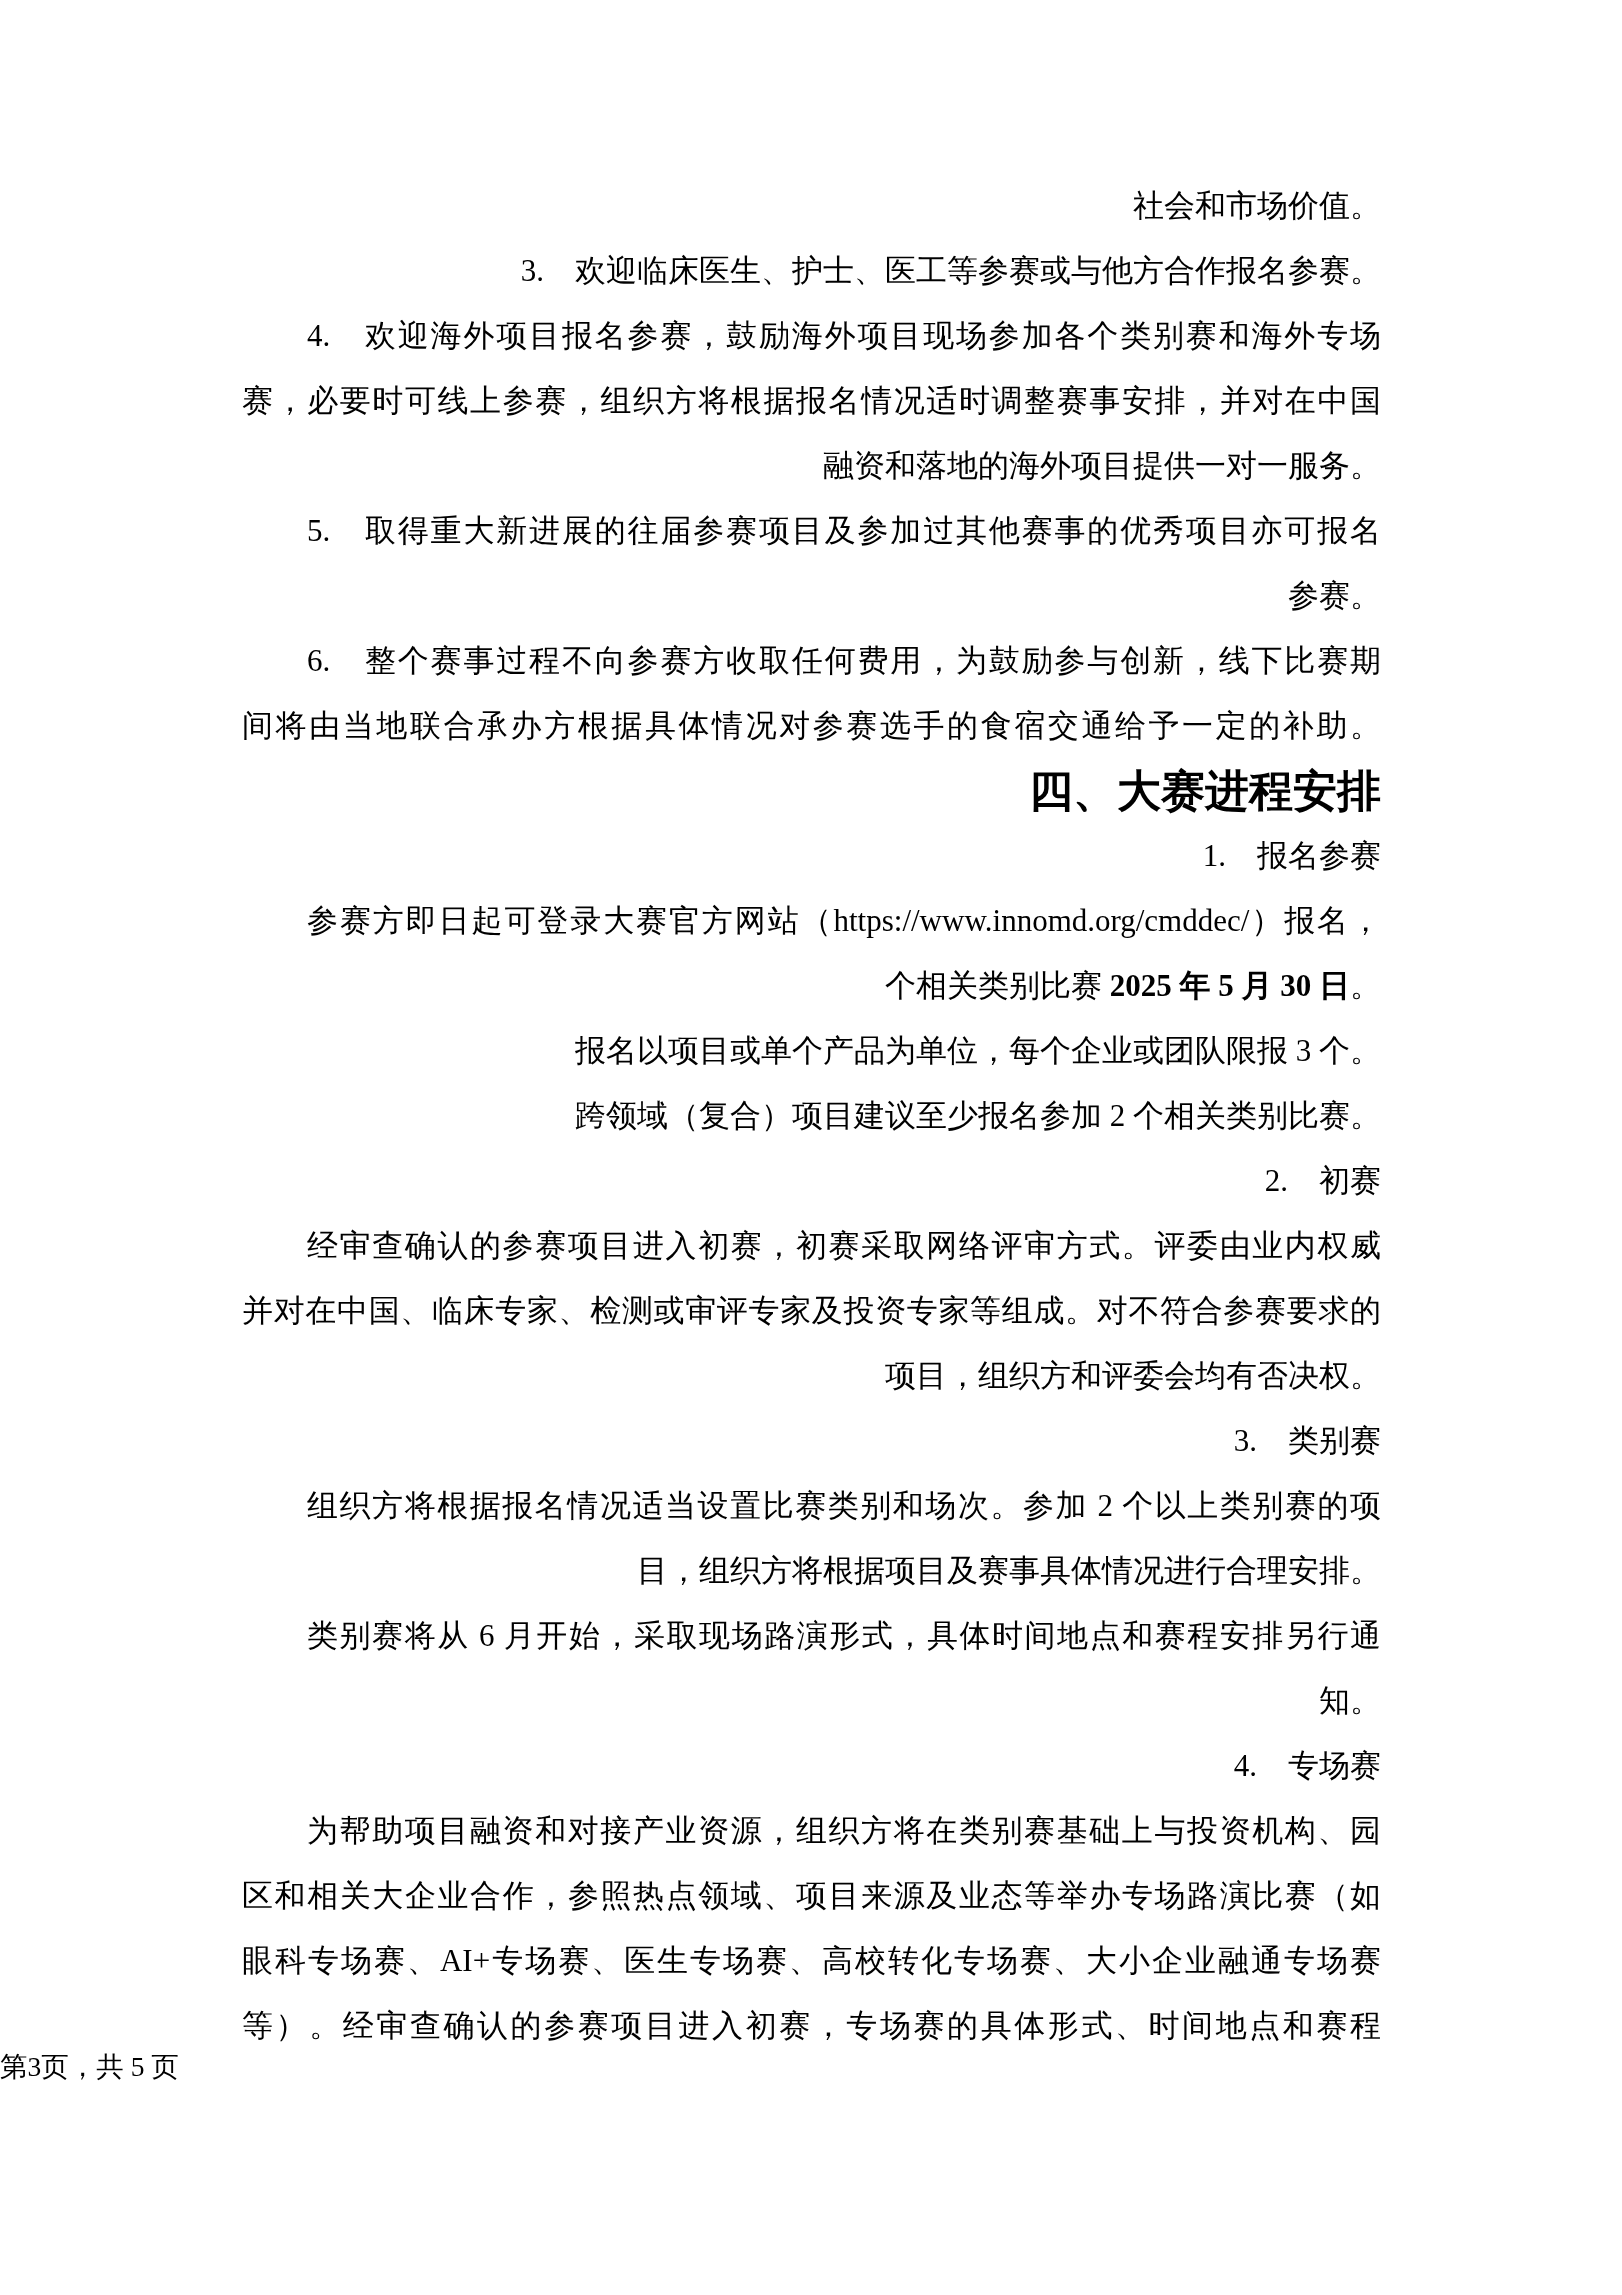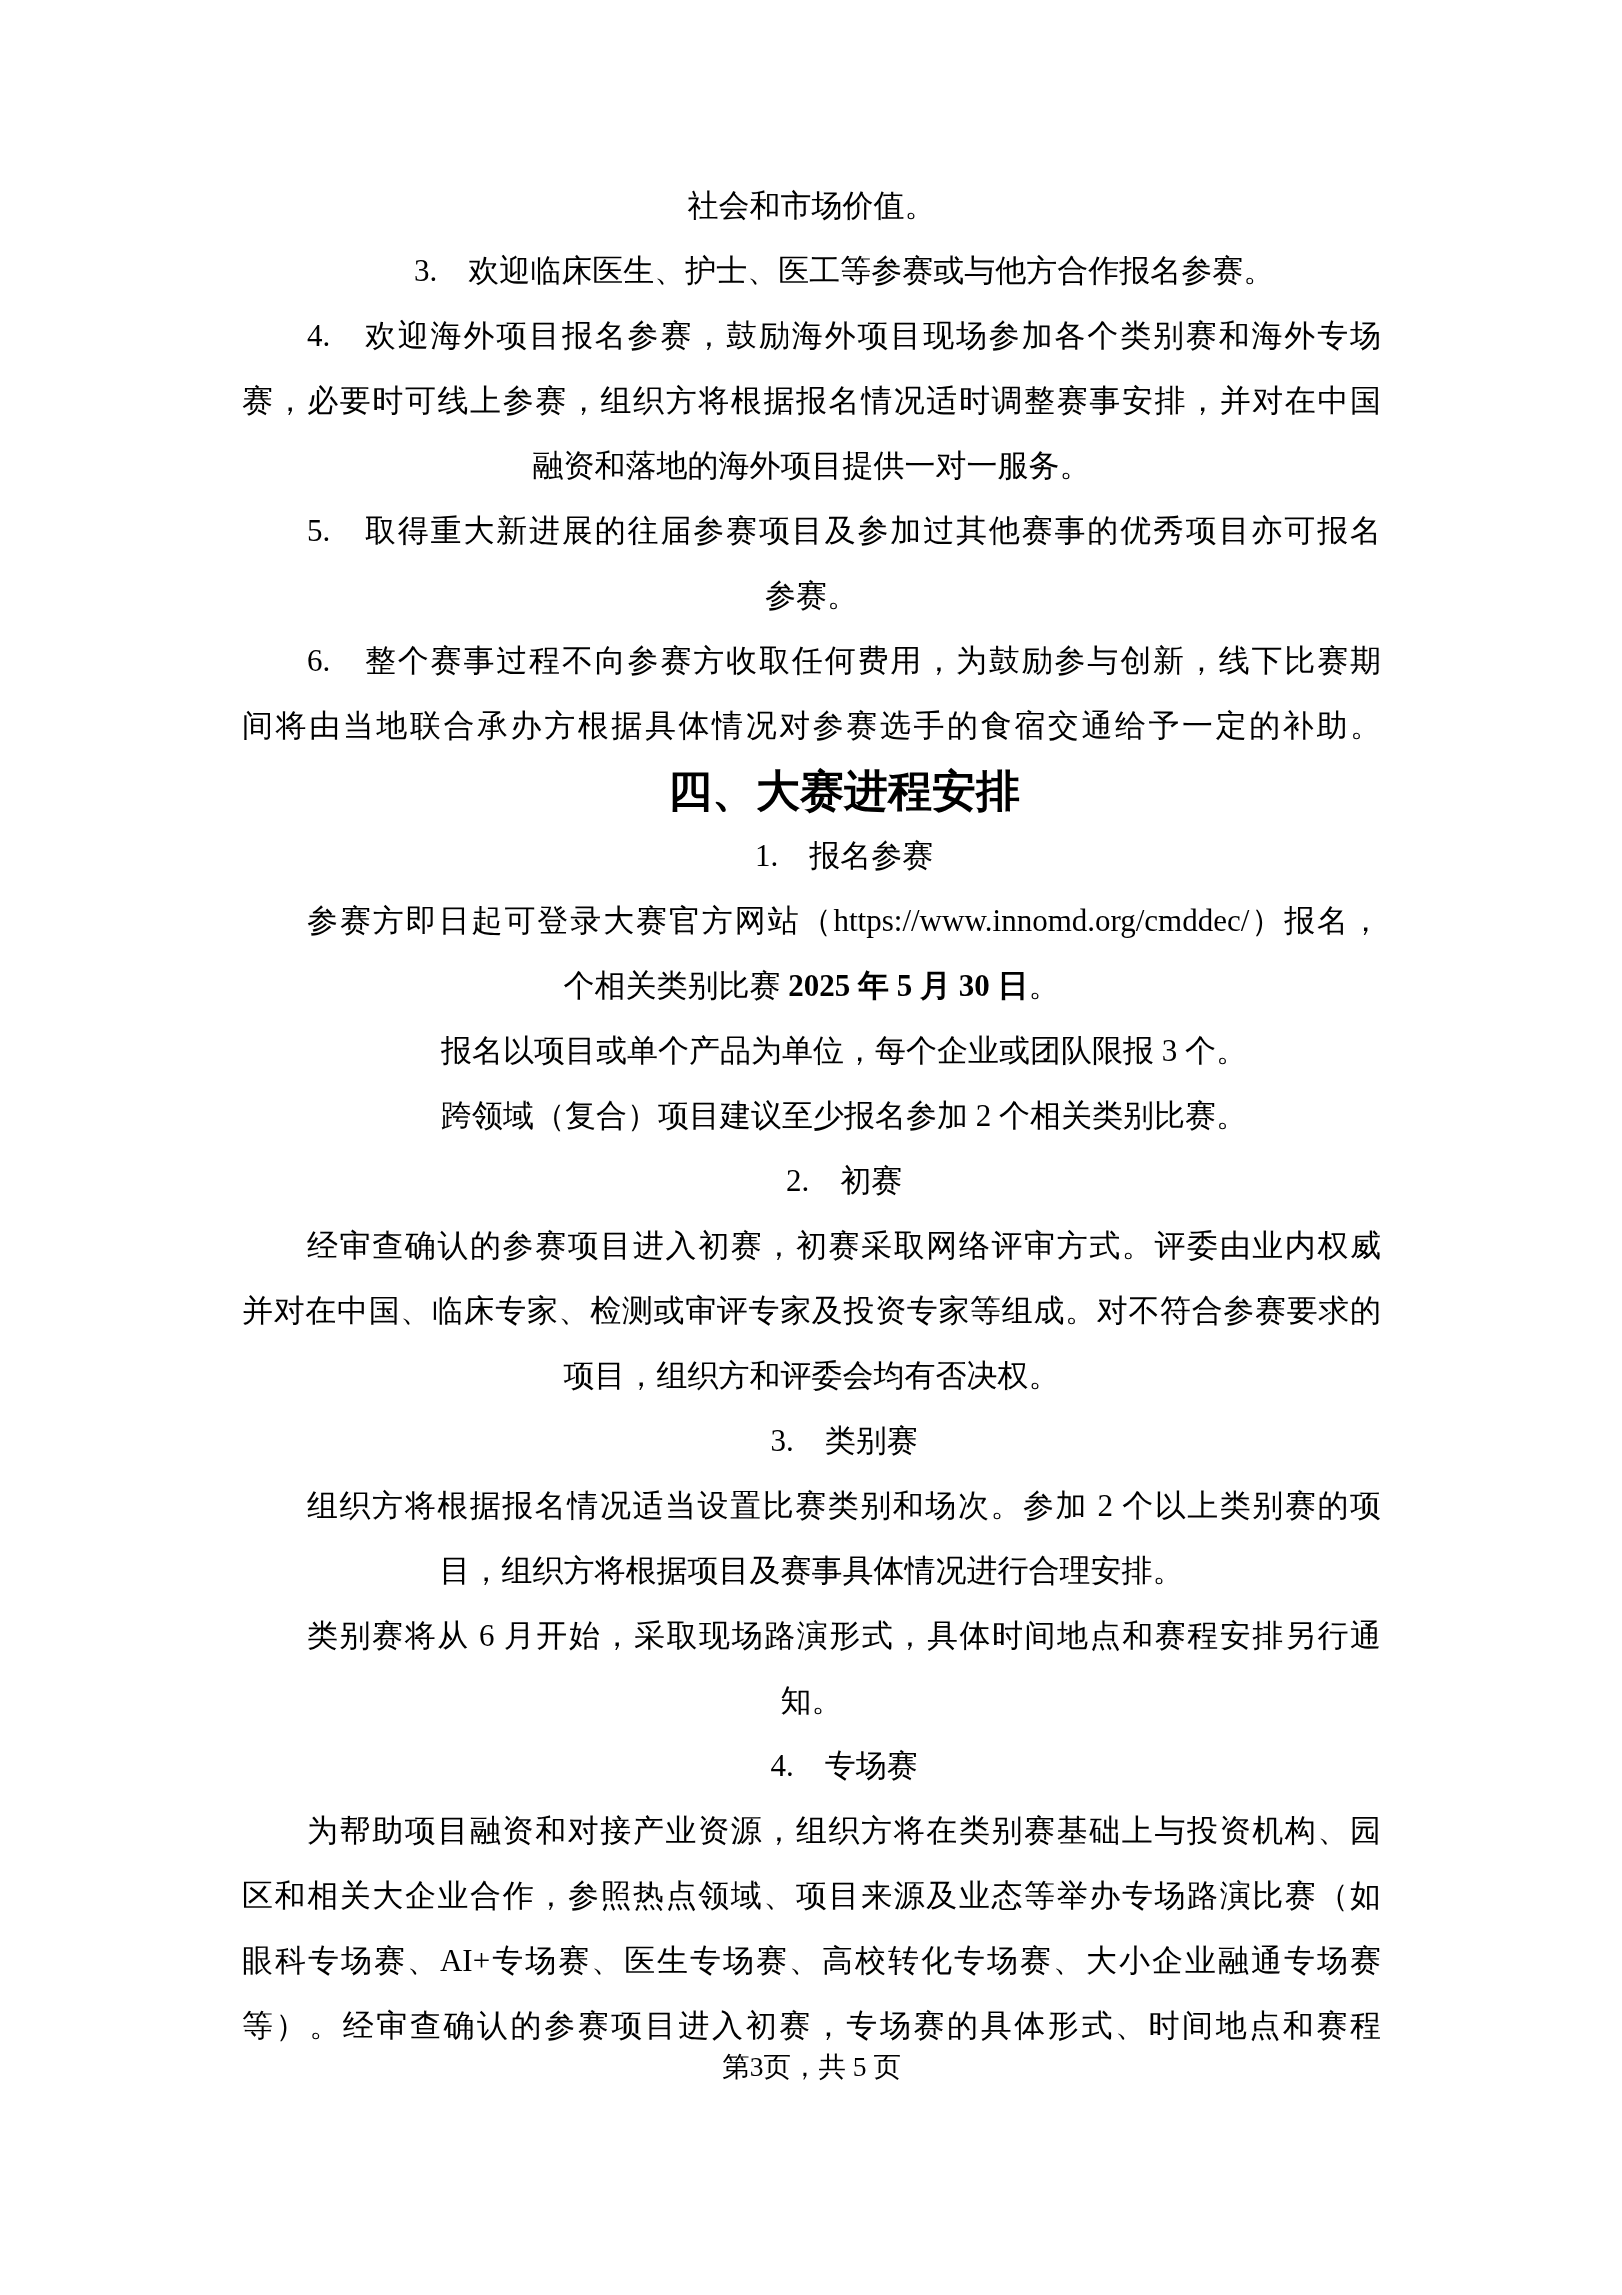--- a/index.html
+++ b/index.html
@@ -25,21 +25,21 @@
   .body-text {
     position: absolute;
     left: 242px;
     top: 173px;
     width: 1139px;
     font-size: 31px;
   }
   .line {
     height: 65px;
     line-height: 65px;
-    text-align: center;
+    text-align: right;
     white-space: normal;
     overflow: visible;
   }
   .line.full {
     text-align: justify;
     text-align-last: justify;
     -moz-text-align-last: justify;
     text-justify: inter-character;
   }
   .line.ind {
@@ -51,21 +51,20 @@
   .line.heading {
     font-family: "Liberation Sans", "DejaVu Sans", sans-serif;
     font-weight: 700;
     font-size: 44px;
   }
   .page-footer {
     position: absolute;
     left: 0;
     top: 2046px;
     width: 1623px;
-    text-align: center;
     font-size: 27.5px;
     line-height: 42px;
     color: #000000;
   }
 </style>
 </head>
 <body>
 
 <div class="sheet">
   <main class="body-text">

